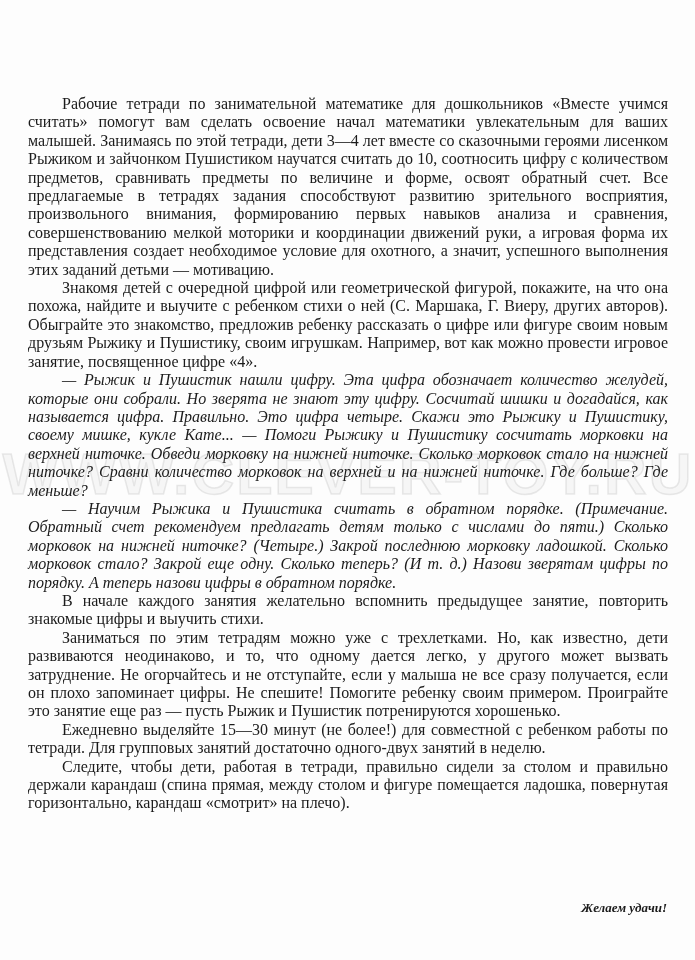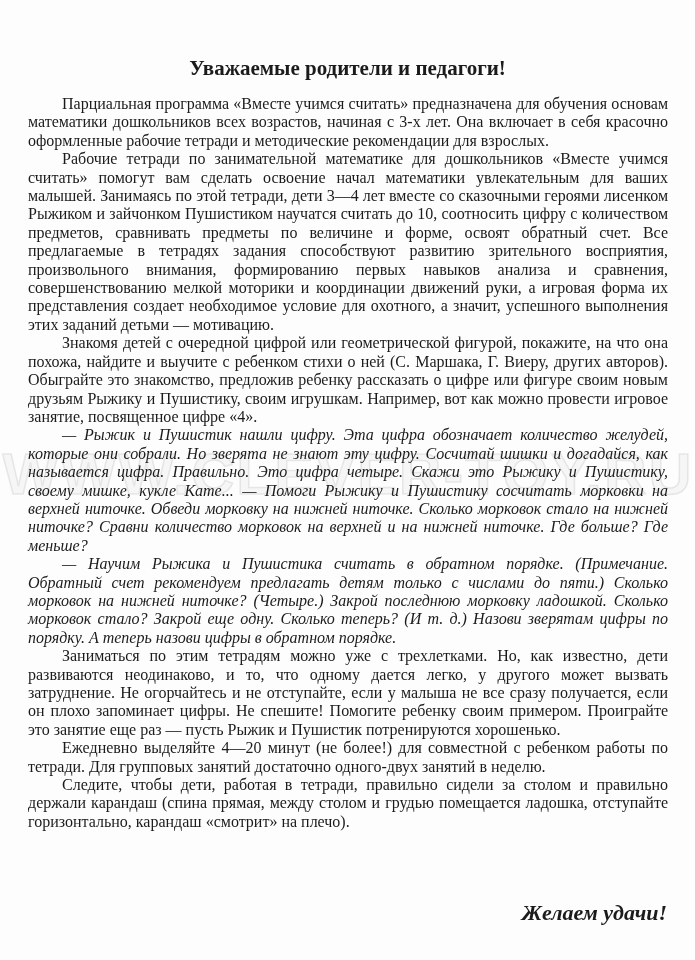--- a/index.html
+++ b/index.html
@@ -60,39 +60,38 @@
   .content p.italic {
     font-style: italic;
   }
   .bold {
     font-weight: 400;
   }
   .signoff {
     position: absolute;
     top: 900px;
     right: 28px;
-    font-size: 22px;
+    font-size: 13px;
     font-weight: 700;
     font-style: italic;
     z-index: 1;
   }
 </style>
 </head>
 <body>
 
 <div class="page">
   <div class="watermark">WWW.CLEVER-TOY.RU</div>
 
-  <h1 class="title">Уважаемые родители и педагоги!</h1>
 
   <div class="content">
-      <p><span>Парциальная программа «Вместе учимся считать» предназначена для обучения основам математики дошкольников всех возрастов, начиная с 3-х лет. Она включает в себя красочно оформленные рабочие тетради и методические рекомендации для взрослых.</span></p>
       <p><span>Рабочие тетради по занимательной математике для дошкольников «Вместе учимся считать» помогут вам сделать освоение начал математики увлекательным для ваших малышей. Занимаясь по этой тетради, дети 3—4 лет вместе со сказочными героями лисенком Рыжиком и зайчонком Пушистиком научатся считать до 10, соотносить цифру с количеством предметов, сравнивать предметы по величине и форме, освоят обратный счет. Все предлагаемые в тетрадях задания способствуют развитию зрительного восприятия, произвольного внимания, формированию первых навыков анализа и сравнения, совершенствованию мелкой моторики и координации движений руки, а игровая форма их представления создает необходимое условие для охотного, а значит, успешного выполнения этих заданий детьми — мотивацию.</span></p>
       <p><span>Знакомя детей с очередной цифрой или геометрической фигурой, покажите, на что она похожа, найдите и выучите с ребенком стихи о ней (С. Маршака, Г. Виеру, других авторов). Обыграйте это знакомство, предложив ребенку рассказать о цифре или фигуре своим новым друзьям Рыжику и Пушистику, своим игрушкам. Например, вот как можно провести игровое занятие, посвященное цифре «4».</span></p>
       <p class="italic"><span>— Рыжик и Пушистик нашли цифру. Эта цифра обозначает количество желудей, которые они собрали. Но зверята не знают эту цифру. Сосчитай шишки и догадайся, как называется цифра. Правильно. Это цифра </span><span class="bold">четыре</span><span>. Скажи это Рыжику и Пушистику, своему мишке, кукле Кате... — Помоги Рыжику и Пушистику сосчитать морковки на верхней ниточке. Обведи морковку на нижней ниточке. Сколько морковок стало на нижней ниточке? Сравни количество морковок на верхней и на нижней ниточке. Где </span><span class="bold">больше</span><span>? Где </span><span class="bold">меньше</span><span>?</span></p>
       <p class="italic"><span>— Научим Рыжика и Пушистика считать в обратном порядке. </span><span class="bold">(Примечание. Обратный счет рекомендуем предлагать детям только с числами до пяти.)</span><span> Сколько морковок на нижней ниточке? (Четыре.) Закрой последнюю морковку ладошкой. Сколько морковок стало? Закрой еще одну. Сколько теперь? (И т. д.) Назови зверятам цифры по порядку. А теперь назови цифры в обратном порядке.</span></p>
+      <p><span>В начале каждого занятия желательно вспомнить предыдущее занятие, повторить знакомые цифры и выучить стихи.</span></p>
       <p><span>Заниматься по этим тетрадям можно уже с трехлетками. Но, как известно, дети развиваются неодинаково, и то, что одному дается легко, у другого может вызвать затруднение. Не огорчайтесь и не отступайте, если у малыша не все сразу получается, если он плохо запоминает цифры. Не спешите! Помогите ребенку своим примером. Проиграйте это занятие еще раз — пусть Рыжик и Пушистик потренируются хорошенько.</span></p>
-      <p><span>Ежедневно выделяйте 4—20 минут (не более!) для совместной с ребенком работы по тетради. Для групповых занятий достаточно одного-двух занятий в неделю.</span></p>
-      <p><span>Следите, чтобы дети, работая в тетради, правильно сидели за столом и правильно держали карандаш (спина прямая, между столом и грудью помещается ладошка, отступайте горизонтально, карандаш «смотрит» на плечо).</span></p>
+      <p><span>Ежедневно выделяйте 15—30 минут (не более!) для совместной с ребенком работы по тетради. Для групповых занятий достаточно одного-двух занятий в неделю.</span></p>
+      <p><span>Следите, чтобы дети, работая в тетради, правильно сидели за столом и правильно держали карандаш (спина прямая, между столом и фигуре помещается ладошка, повернутая горизонтально, карандаш «смотрит» на плечо).</span></p>
     </div>
 
   <div class="signoff">Желаем удачи!</div>
 </div>
 
 </body></html>

